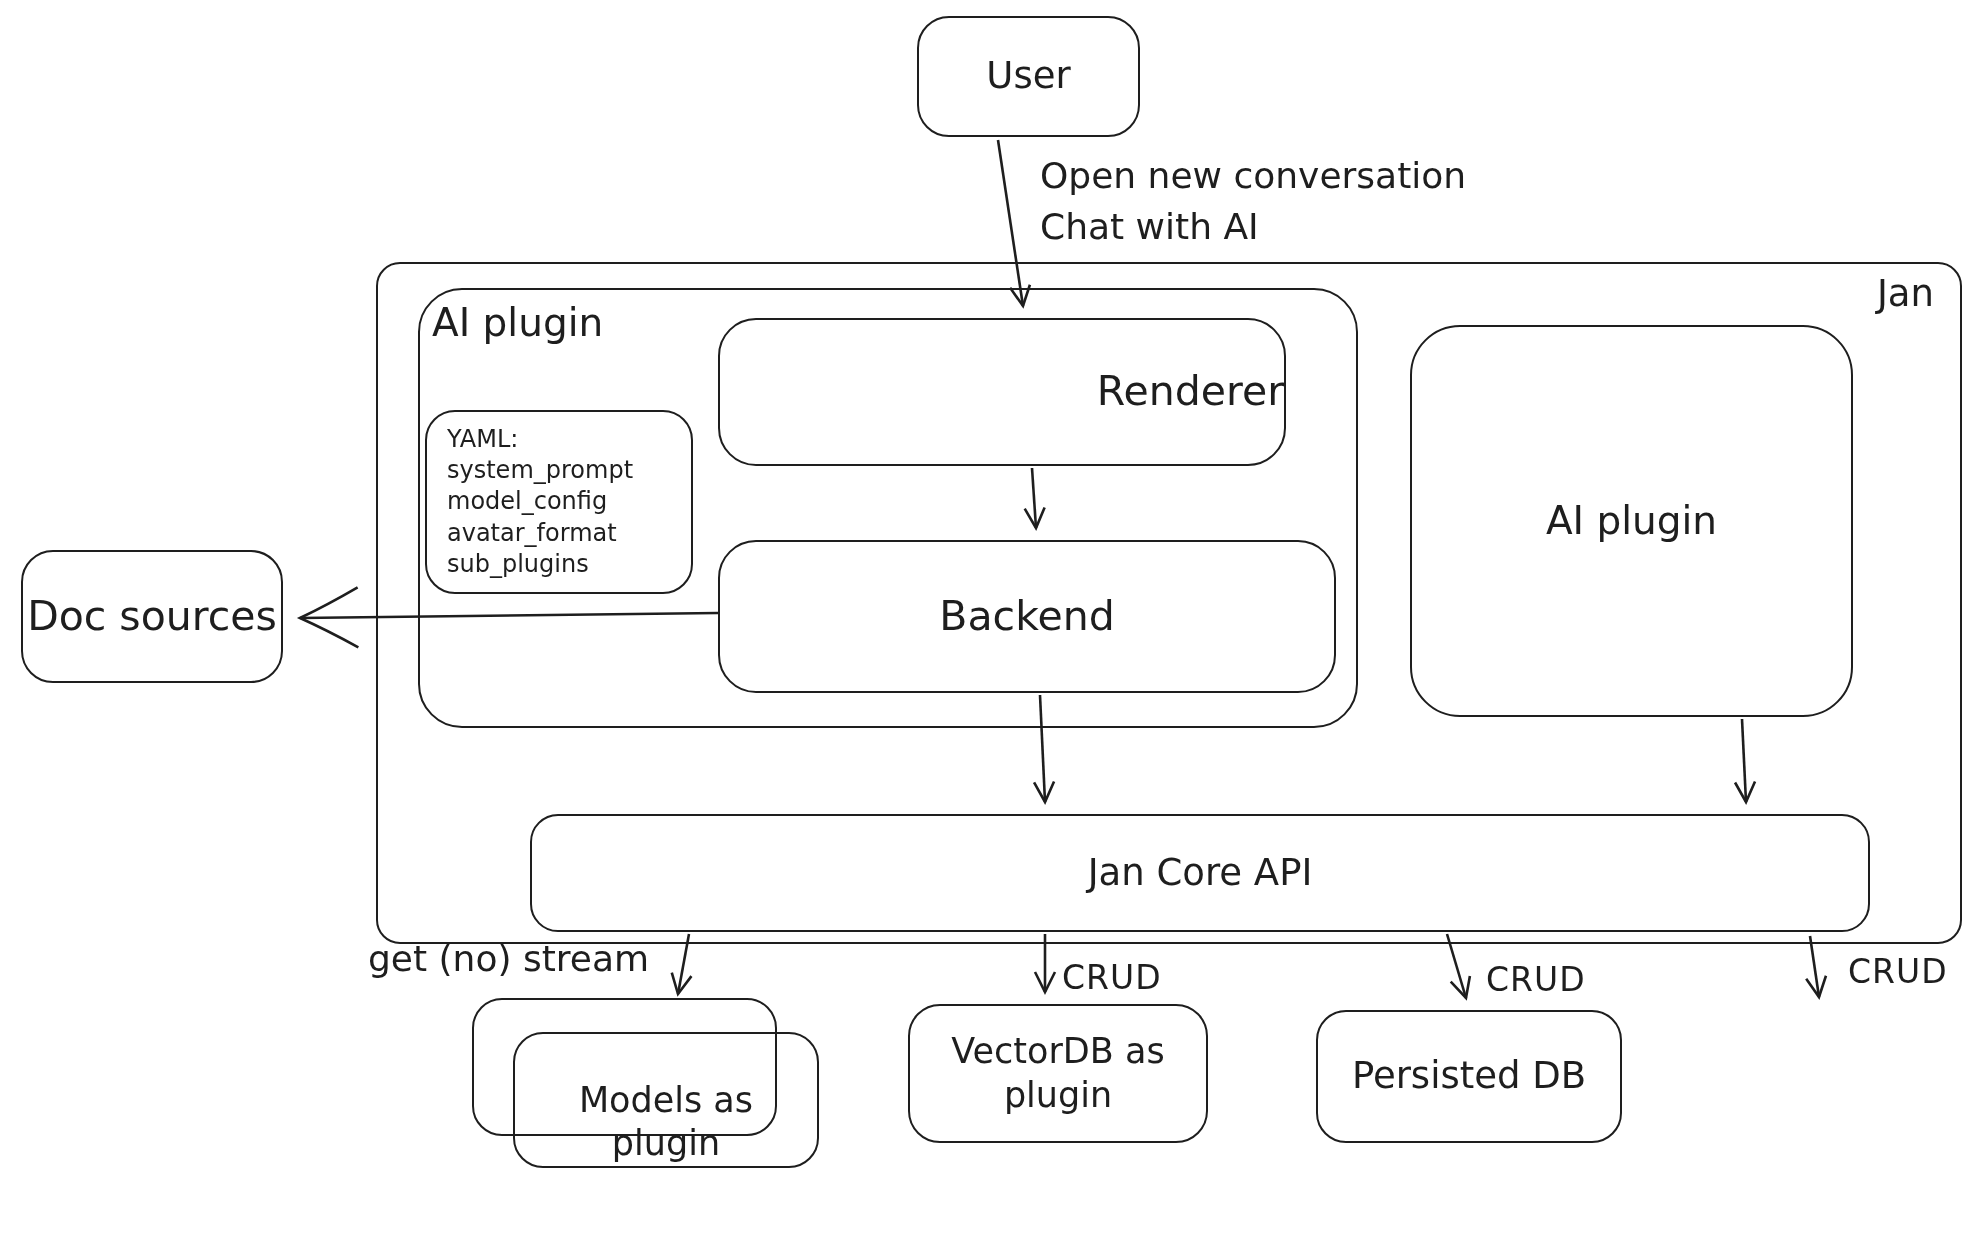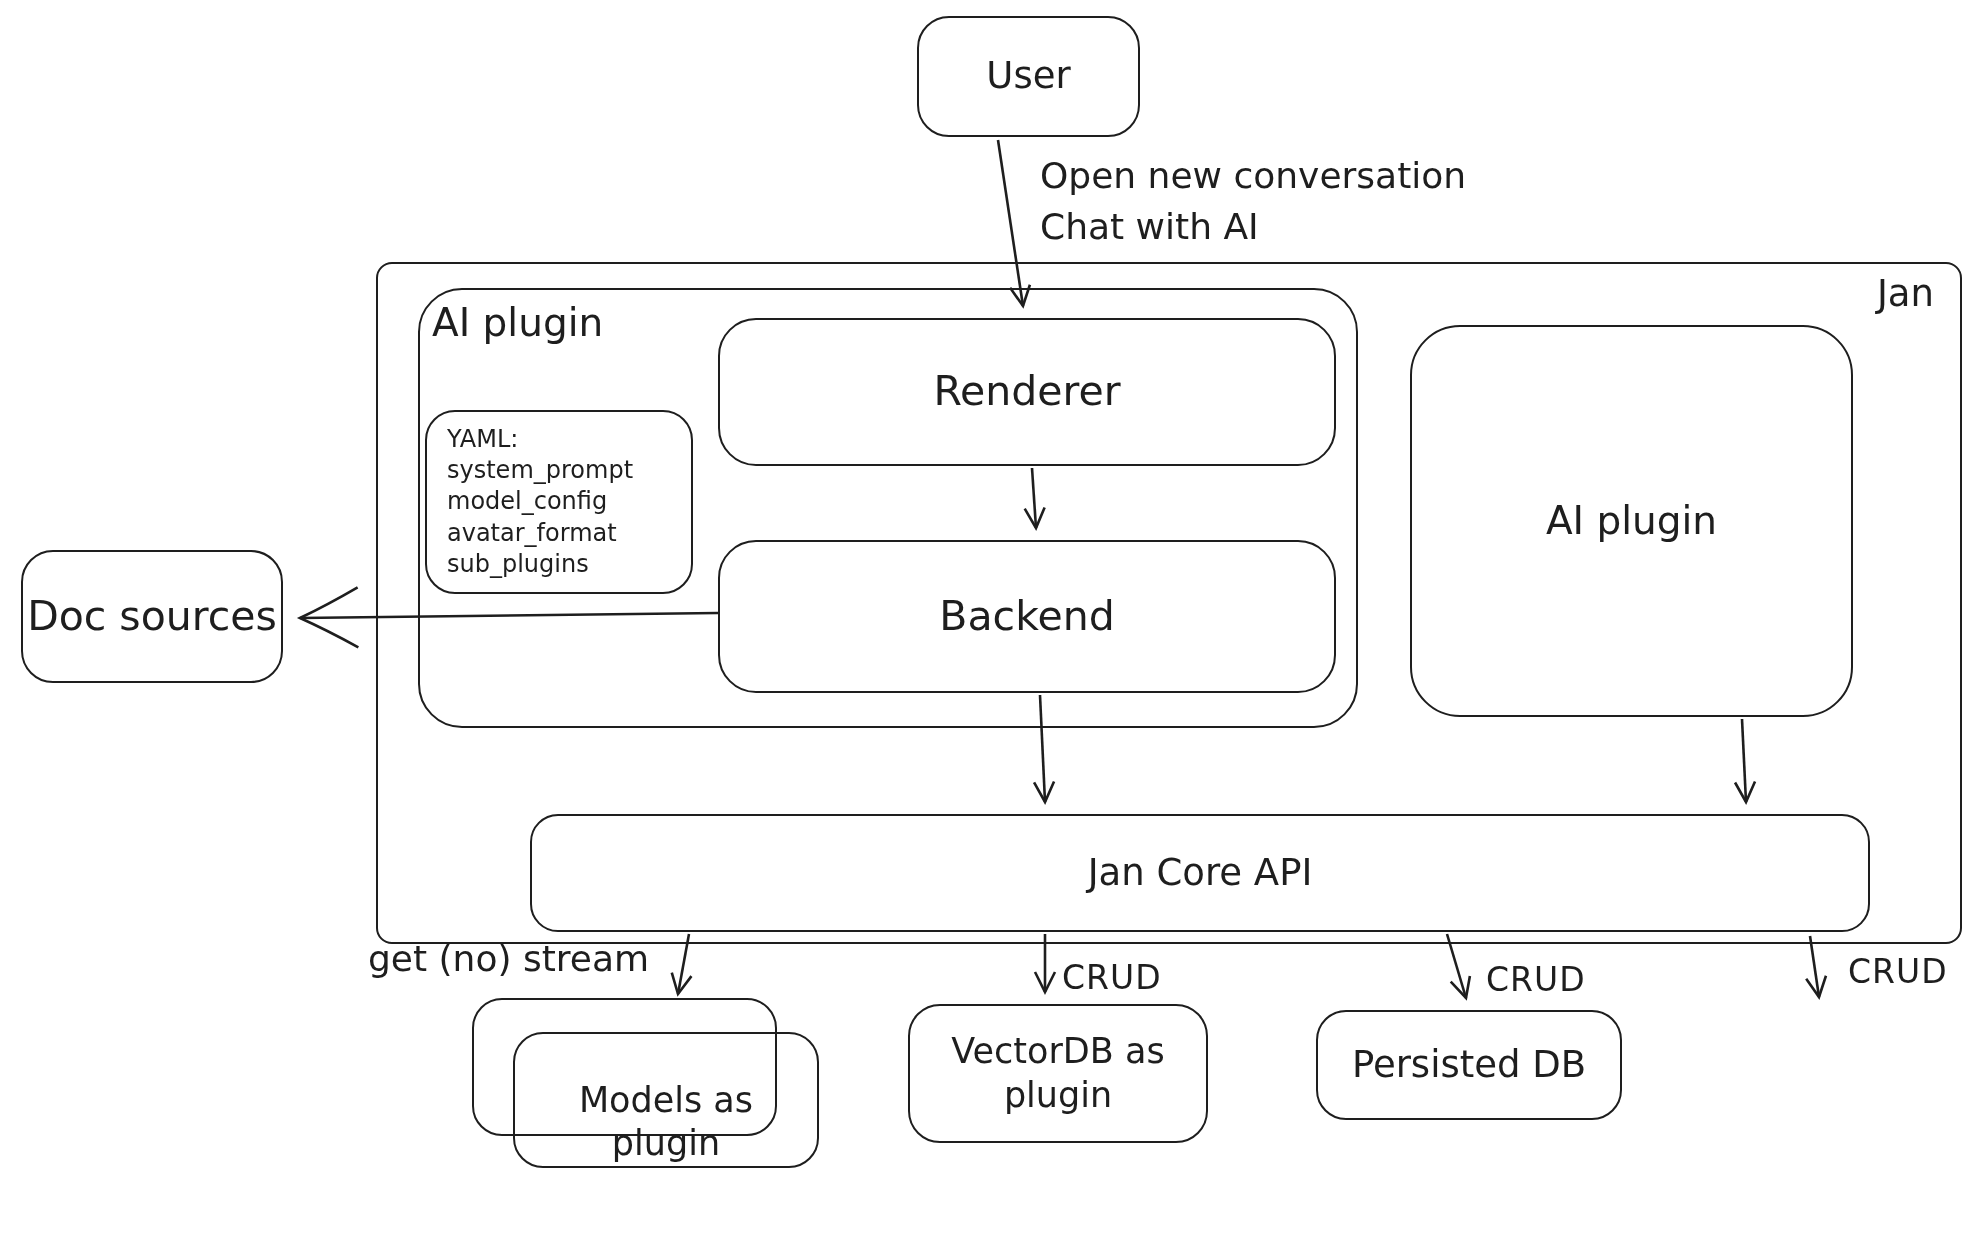--- a/index.html
+++ b/index.html
@@ -48,37 +48,37 @@
     left: 0; top: 0;
     width: 1981px; height: 1246px;
     pointer-events: none;
   }
 </style>
 </head>
 <body>
 
 <div class="canvas">
 
-  <div class="node" style="left:376px; top:262px; width:1586px; height:682px; border-radius:16px;">
+  <div class="node" style="left:376px; top:262px; width:1586px; height:682px; border-radius:24px;">
     <span class="container-label" style="right:26px; top:8px; font-size:37px;">Jan</span>
   </div>
 
   <div class="node" style="left:418px; top:288px; width:940px; height:440px; border-radius:44px;">
     <span class="container-label" style="left:12px; top:10px; font-size:39px;">AI plugin</span>
   </div>
 
   <div class="node" style="left:425px; top:410px; width:268px; height:184px; border-radius:30px; align-items:flex-start;">
     <span class="note-text node-label" style="font-size:24px; line-height:1.3;">YAML:
 system_prompt
 model_config
 avatar_format
 sub_plugins</span>
   </div>
 
-  <div class="node" style="left:718px; top:318px; width:618px; height:148px; border-radius:38px;">
+  <div class="node" style="left:718px; top:318px; width:568px; height:148px; border-radius:38px;justify-content:flex-end;">
     <span class="node-label" style="font-size:41px;">Renderer</span>
   </div>
 
   <div class="node" style="left:718px; top:540px; width:618px; height:153px; border-radius:38px;">
     <span class="node-label" style="font-size:41px;">Backend</span>
   </div>
 
   <div class="node" style="left:1410px; top:325px; width:443px; height:392px; border-radius:50px;">
     <span class="node-label" style="font-size:39px;">AI plugin</span>
   </div>
@@ -95,21 +95,21 @@
   <div class="node" style="left:513px; top:1032px; width:306px; height:136px; border-radius:30px;align-items:flex-end;">
     <span class="node-label" style="font-size:35px;">Models as
 plugin</span>
   </div>
 
   <div class="node" style="left:908px; top:1004px; width:300px; height:139px; border-radius:32px;">
     <span class="node-label" style="font-size:35px;">VectorDB as
 plugin</span>
   </div>
 
-  <div class="node" style="left:1316px; top:1010px; width:306px; height:110px; border-radius:30px;">
+  <div class="node" style="left:1316px; top:1010px; width:306px; height:133px; border-radius:30px;">
     <span class="node-label" style="font-size:37px;">Persisted DB</span>
   </div>
 
 
   <div class="node" style="left:917px; top:16px; width:223px; height:121px; border-radius:32px; background:#ffffff;">
     <span class="node-label" style="font-size:37px;">User</span>
   </div>
 
   <div class="free-label" style="left:1040px; top:150px; font-size:36px; line-height:1.42;">Open new conversation
 Chat with AI</div>

